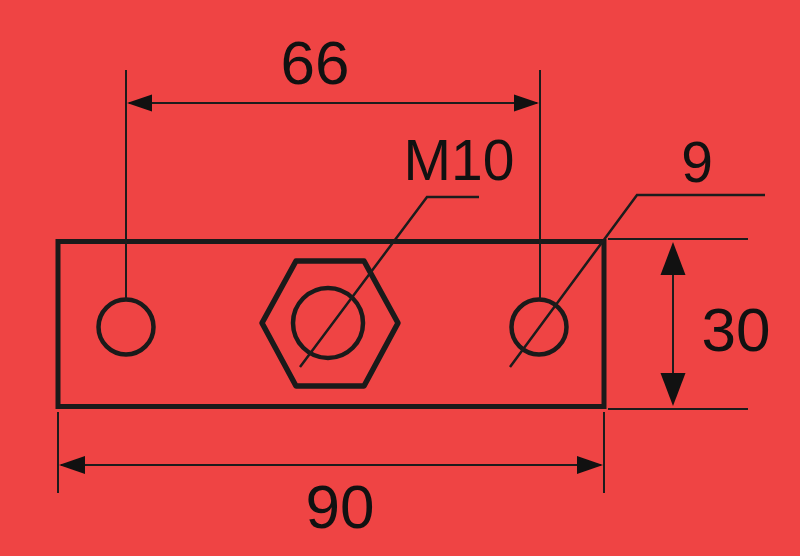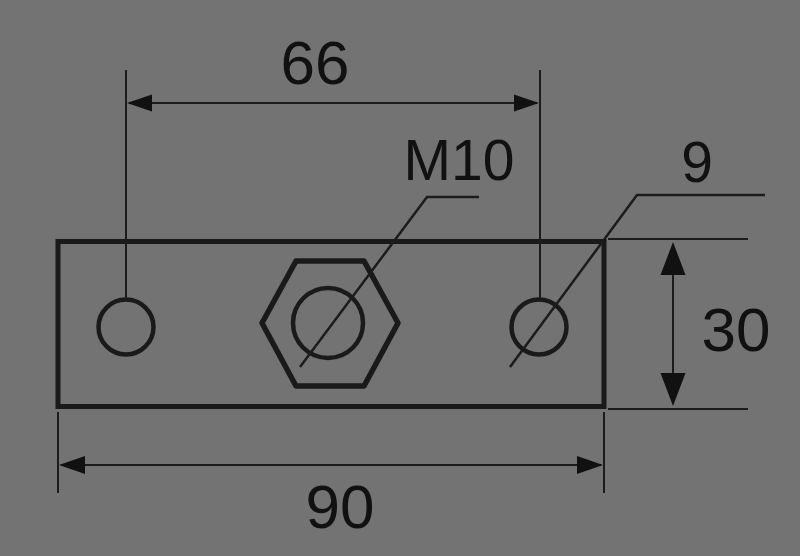--- a/index.html
+++ b/index.html
@@ -4,21 +4,21 @@
 <style>
   html, body {
     margin: 0;
     padding: 0;
     background: #fdfdfd;
   }
   .canvas {
     position: relative;
     width: 800px;
     height: 556px;
-    background: #737373;
+    background: #ef4444;
     overflow: hidden;
   }
   svg { display: block; }
   .thickline {
     stroke: #1a1a1a;
     fill: none;
   }
   .thin {
     stroke: #1c1c1c;
     stroke-width: 2;

